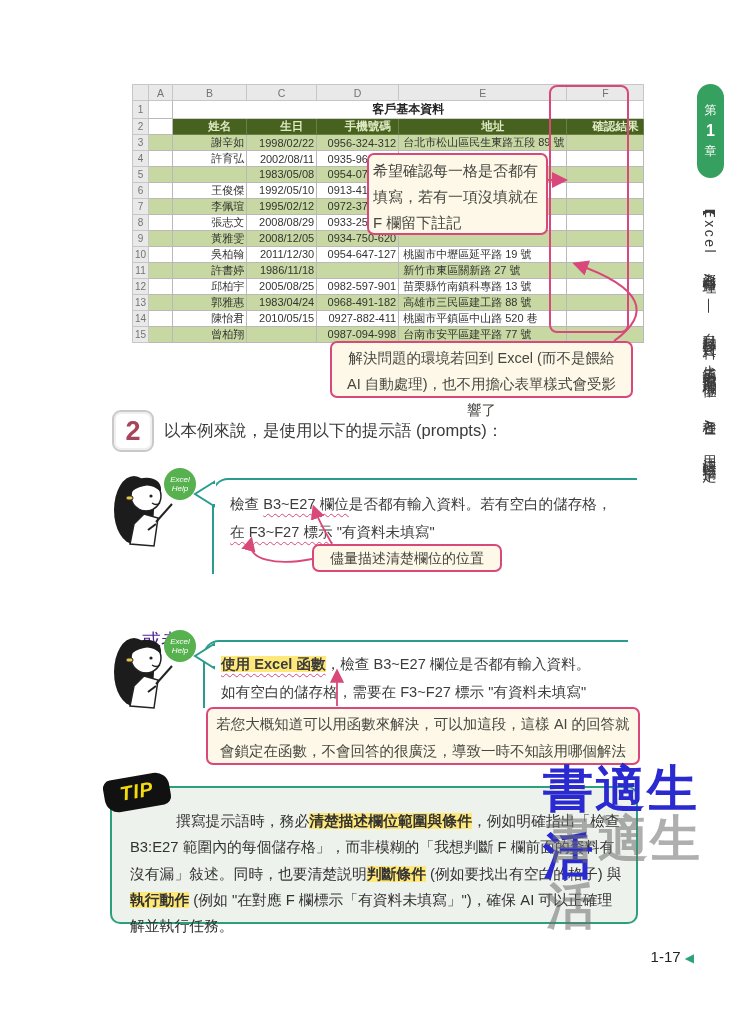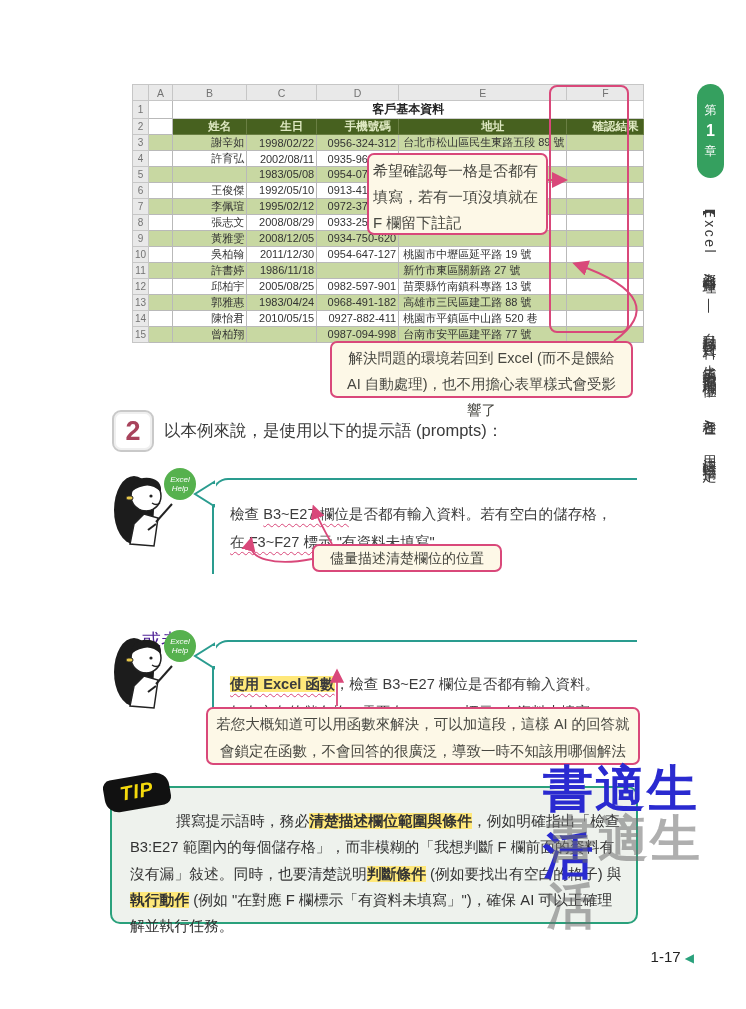--- a/index.html
+++ b/index.html
@@ -32,22 +32,22 @@
   .step-badge { position:absolute; left:112px; top:410px; width:42px; height:42px; background:#fff;
     border:2px solid #c9c9c9; border-radius:9px; box-shadow:inset 0 0 0 2px #efefef;
     color:#a8435c; font-size:27px; font-weight:bold; text-align:center; line-height:38px; }
   .step-text { position:absolute; left:164px; top:420px; font-size:16.5px; color:#3a3a3a; }
   .or-text { position:absolute; left:142px; top:584px; font-size:19px; color:#4c1d95;margin-top:44px; }
   
   .avatar { position:absolute; width:96px; height:88px; }
   .avatar.a1 { left:104px; top:464px; }
   .avatar.a2 { left:104px; top:626px; }
   .bubble { position:absolute; border-top:2px solid #2a9c8f; border-left:2px solid #2a9c8f; border-top-left-radius:16px; z-index:2; }
-  .bubble.b1 { left:212px; top:478px; width:425px; height:96px; padding:20px 0 0 16px; }
-  .bubble.b2 { left:212px; top:640px; width:425px; height:68px; padding:28px 0 0 16px; }
+  .bubble.b1 { left:212px; top:478px; width:425px; height:96px; padding:10px 0 0 16px; }
+  .bubble.b2 { left:203px; top:640px; width:425px; height:68px; padding:8px 0 0 16px; }
   .bubble .bl { font-size:14.6px; line-height:1.95; color:#3c3c3c; white-space:nowrap; }
   .tail { position:absolute; z-index:3; }
   .tail.t1 { left:192px; top:480px; }
   .tail.t2 { left:192px; top:642px; }
   .wavy { text-decoration-line:underline; text-decoration-style:wavy; text-decoration-color:#d9487a; text-decoration-thickness:1px; text-underline-offset:4px; }
   .hl { background:#ffe87a; font-weight:bold; }
   
   .tip-box { position:absolute; left:110px; top:786px; width:528px; height:138px; background:#eef2ed;
     border:2.5px solid #2aa17c; border-radius:10px; z-index:2; }
   .tip-text { padding:20px 14px 8px 18px; font-size:14.8px; line-height:1.78; color:#333; text-indent:46px; }

